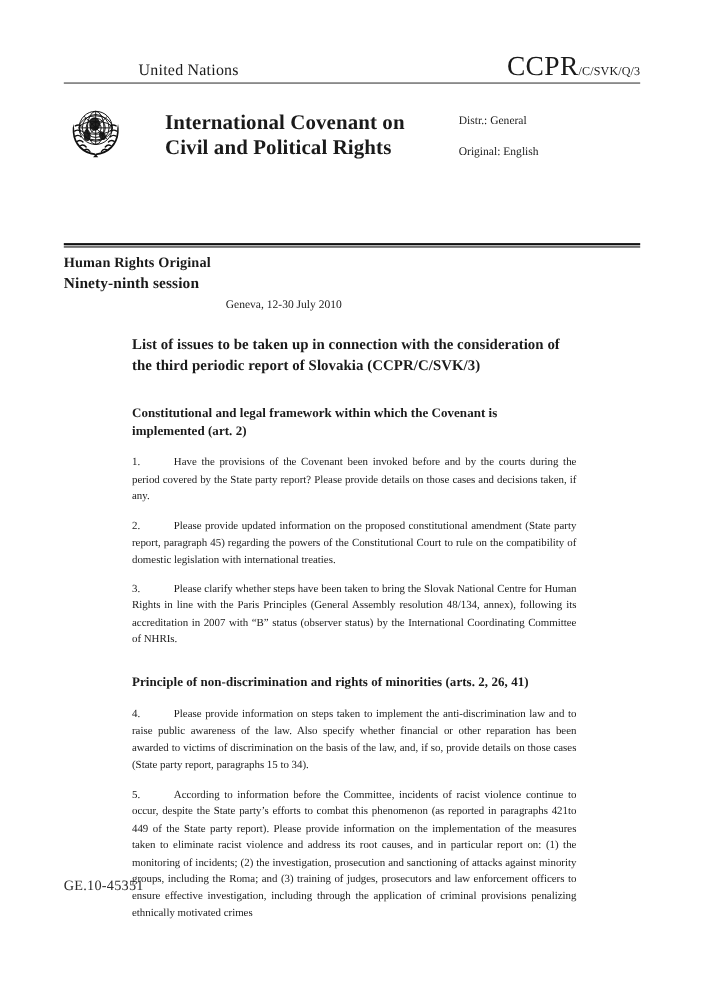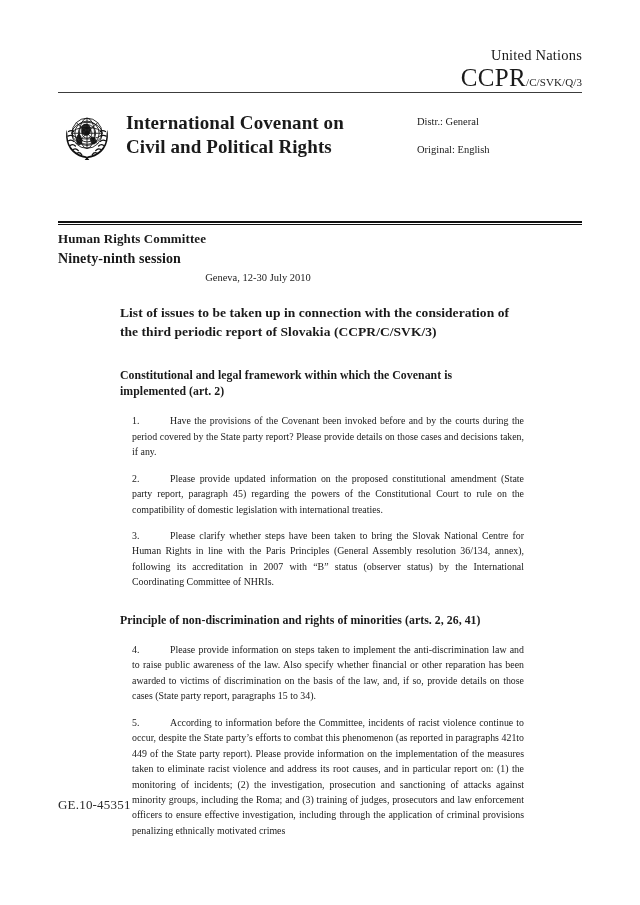--- a/index.html
+++ b/index.html
@@ -28,21 +28,20 @@
     position: absolute;
     left: 58px;
     top: 48px;
     width: 524px;
   }
   .masthead-top {
     display: flex;
     align-items: flex-end;
     justify-content: space-between;
     padding-bottom: 2px;
-    flex-direction: column;
   }
   .un-name {
     font-size: 14.5px;
     letter-spacing: 0.2px;
     margin-left: 68px;
     line-height: 1;
     padding-bottom: 2px;
   }
   .doc-symbol {
     line-height: 1;
@@ -59,22 +58,23 @@
   }
   .rule-header {
     border: 0;
     border-top: 1.6px solid #3c3c3c;
     margin: 0;
     height: 0;
   }
 
   .masthead-body {
     display: flex;
-    align-items: center;
+    align-items: flex-end;
     margin-top: 11px;
+    gap: 24px;
   }
   .emblem-wrap {
     width: 68px;
     flex: 0 0 68px;
     padding-top: 2px;
   }
   .emblem {
     display: block;
     width: 58px;
     height: 58px;
@@ -164,21 +164,21 @@
     letter-spacing: 0.05px;
     margin: 0 16px 14px 0;
   }
   .section-heading.spaced-top {
     margin-top: 22px;
   }
   .para {
     font-size: 9.9px;
     line-height: 1.56;
     text-align: justify;
-    margin: 0 0 11px 12px;
+    margin: 0 0 11px 0;
     text-indent: 0;
   }
   .para .pnum {
     display: inline-block;
     width: 38px;
   }
   .para:last-child {
     margin-bottom: 0;
   }
 
@@ -266,41 +266,41 @@
 
     </div>
   </div>
 
   <div class="rule-double">
     <div class="r-thick"></div>
     <div class="r-thin"></div>
   </div>
 
   <div class="committee">
-    <div class="committee-name">Human Rights Committee</div>
+    <div class="committee-name">Human Rights Original</div>
     <div class="session-name">Ninety-ninth session</div>
     <div class="session-place">Geneva, 12-30 July 2010</div>
   </div>
 
   <div class="content">
 
     <h1 class="doc-title">List of issues to be taken up in connection with the consideration of the third periodic report of Slovakia (CCPR/C/SVK/3)</h1>
 
     <h2 class="section-heading">Constitutional and legal framework within which the Covenant is implemented (art. 2)</h2>
 
     <p class="para">
       <span class="pnum">1.</span><span>Have the provisions of the Covenant been invoked before and by the courts during the period covered by the State party report? Please provide details on those cases and decisions taken, if any.</span>
     </p>
 
     <p class="para">
       <span class="pnum">2.</span><span>Please provide updated information on the proposed constitutional amendment (State party report, paragraph 45) regarding the powers of the Constitutional Court to rule on the compatibility of domestic legislation with international treaties.</span>
     </p>
 
     <p class="para">
-      <span class="pnum">3.</span><span>Please clarify whether steps have been taken to bring the Slovak National Centre for Human Rights in line with the Paris Principles (General Assembly resolution 36/134, annex), following its accreditation in 2007 with “B” status (observer status) by the International Coordinating Committee of NHRIs.</span>
+      <span class="pnum">3.</span><span>Please clarify whether steps have been taken to bring the Slovak National Centre for Human Rights in line with the Paris Principles (General Assembly resolution 48/134, annex), following its accreditation in 2007 with “B” status (observer status) by the International Coordinating Committee of NHRIs.</span>
     </p>
 
     <h2 class="section-heading spaced-top">Principle of non-discrimination and rights of minorities (arts. 2, 26, 41)</h2>
 
     <p class="para">
       <span class="pnum">4.</span><span>Please provide information on steps taken to implement the anti-discrimination law and to raise public awareness of the law. Also specify whether financial or other reparation has been awarded to victims of discrimination on the basis of the law, and, if so, provide details on those cases (State party report, paragraphs 15 to 34).</span>
     </p>
 
     <p class="para">
       <span class="pnum">5.</span><span>According to information before the Committee, incidents of racist violence continue to occur, despite the State party’s efforts to combat this phenomenon (as reported in paragraphs 421to 449 of the State party report). Please provide information on the implementation of the measures taken to eliminate racist violence and address its root causes, and in particular report on: (1) the monitoring of incidents; (2) the investigation, prosecution and sanctioning of attacks against minority groups, including the Roma; and (3) training of judges, prosecutors and law enforcement officers to ensure effective investigation, including through the application of criminal provisions penalizing ethnically motivated crimes</span>

